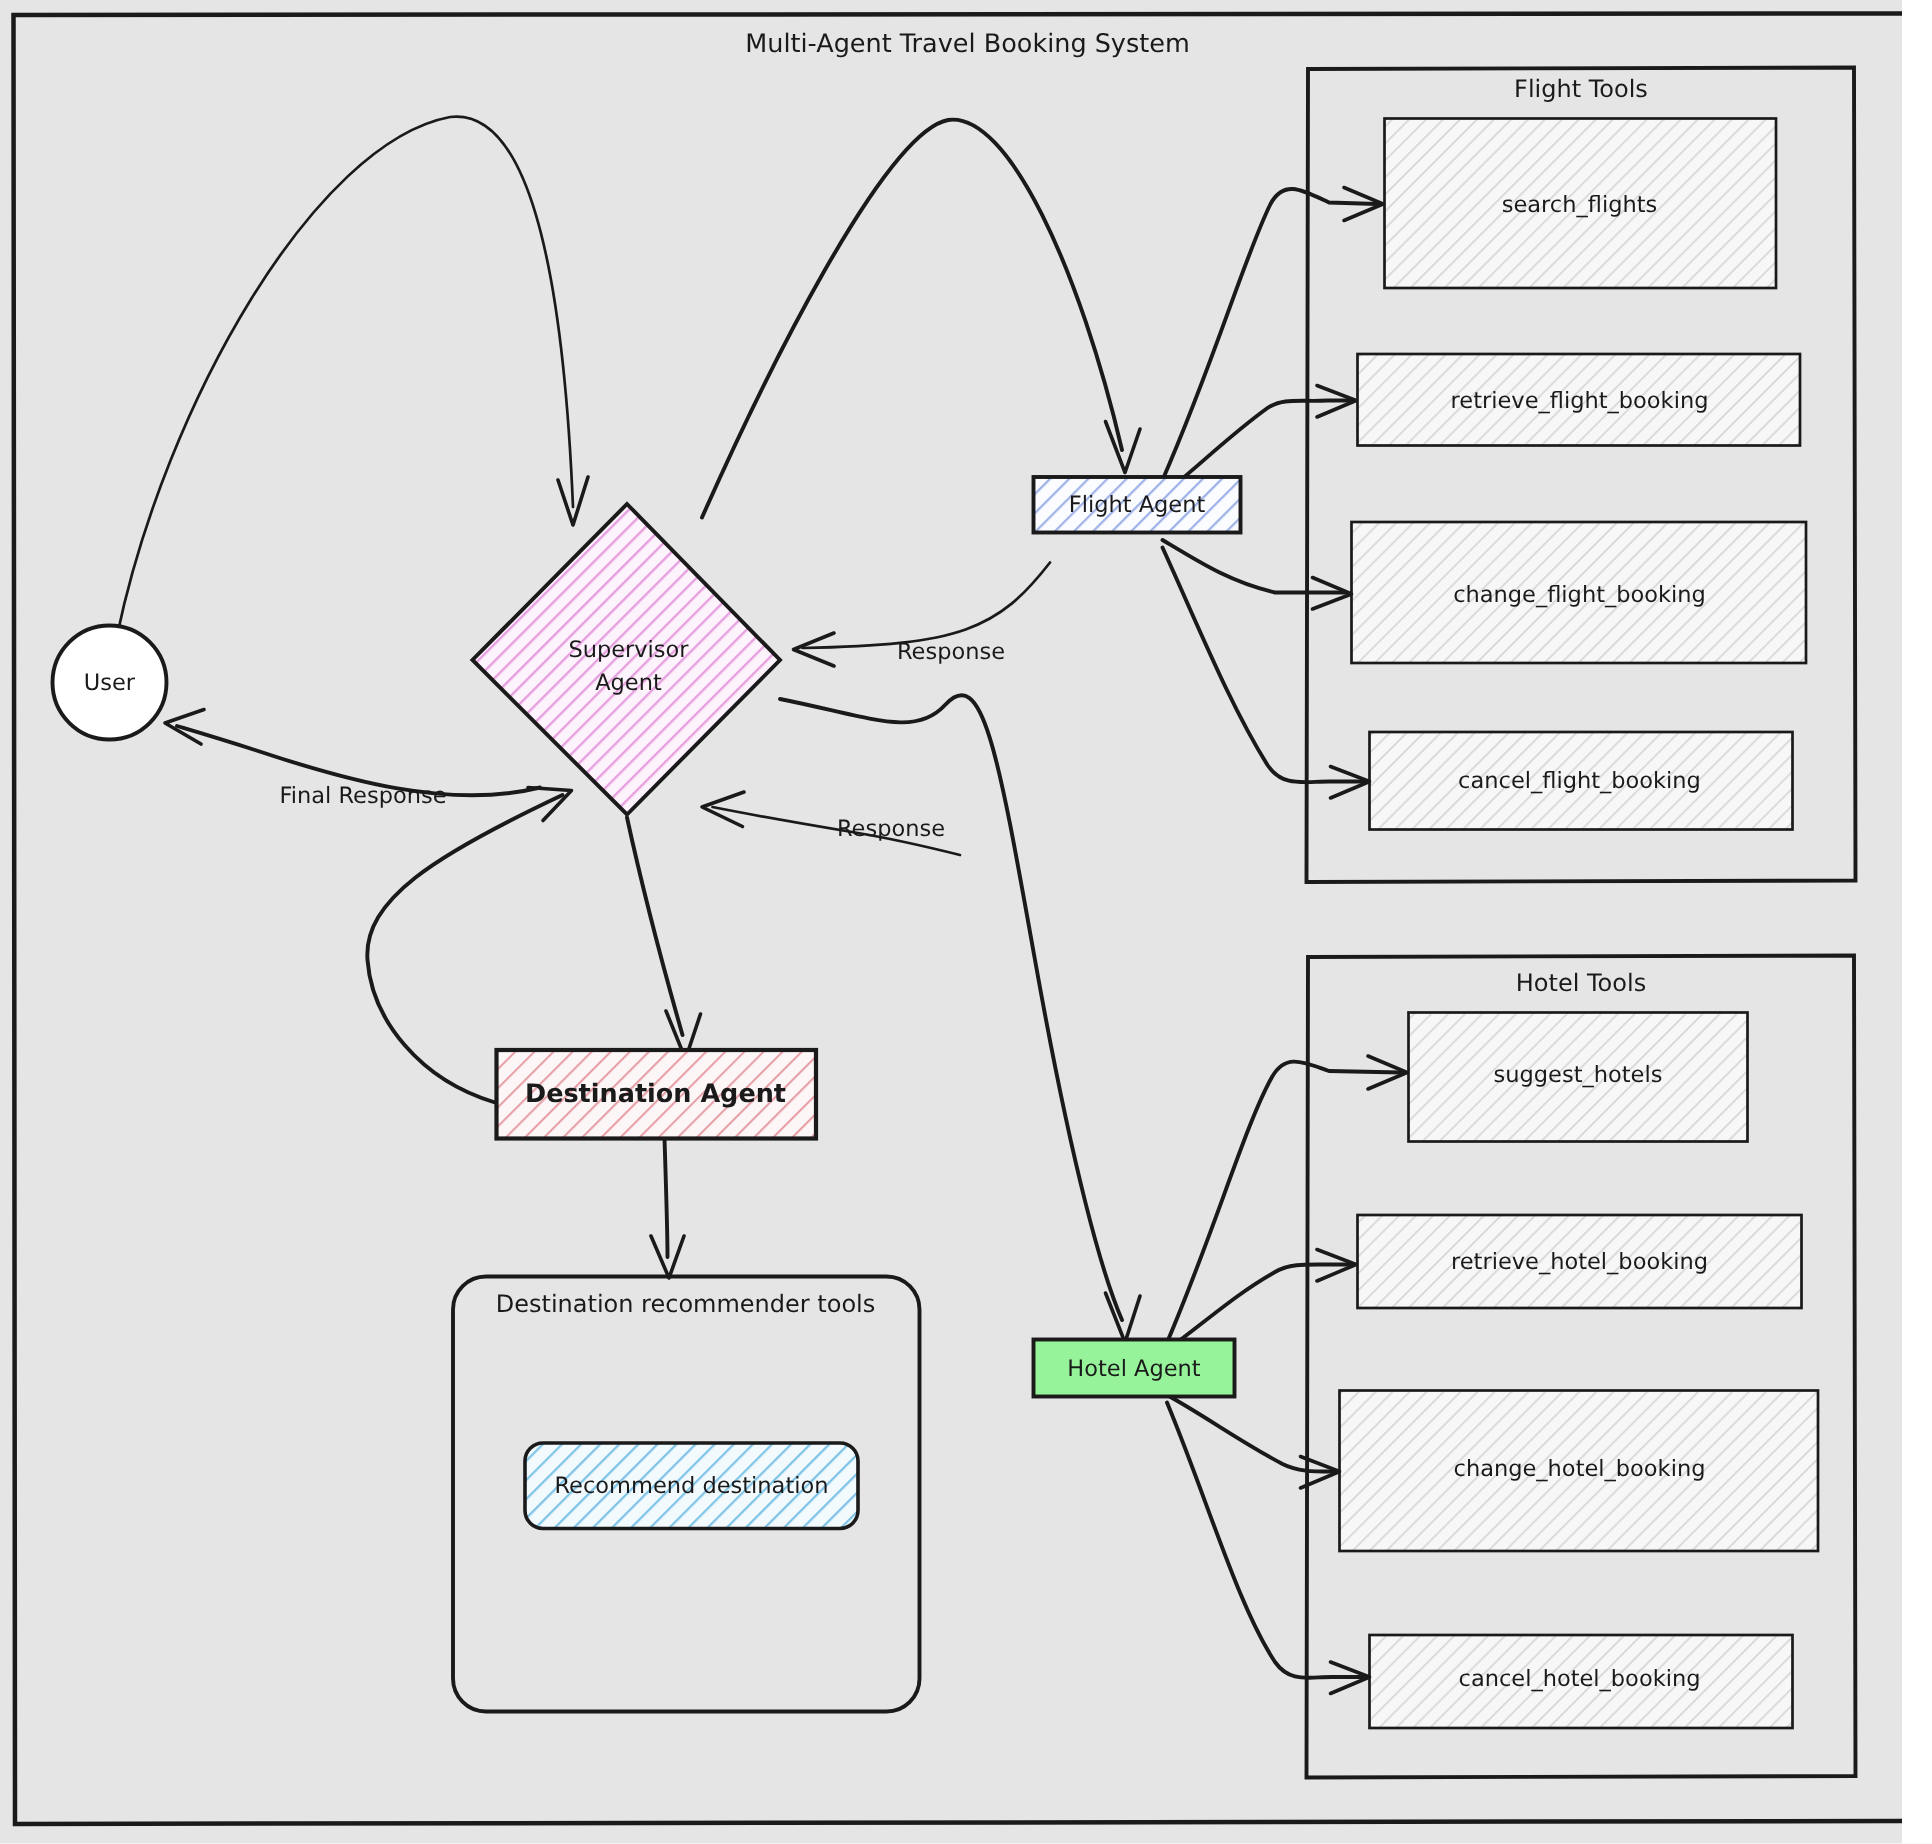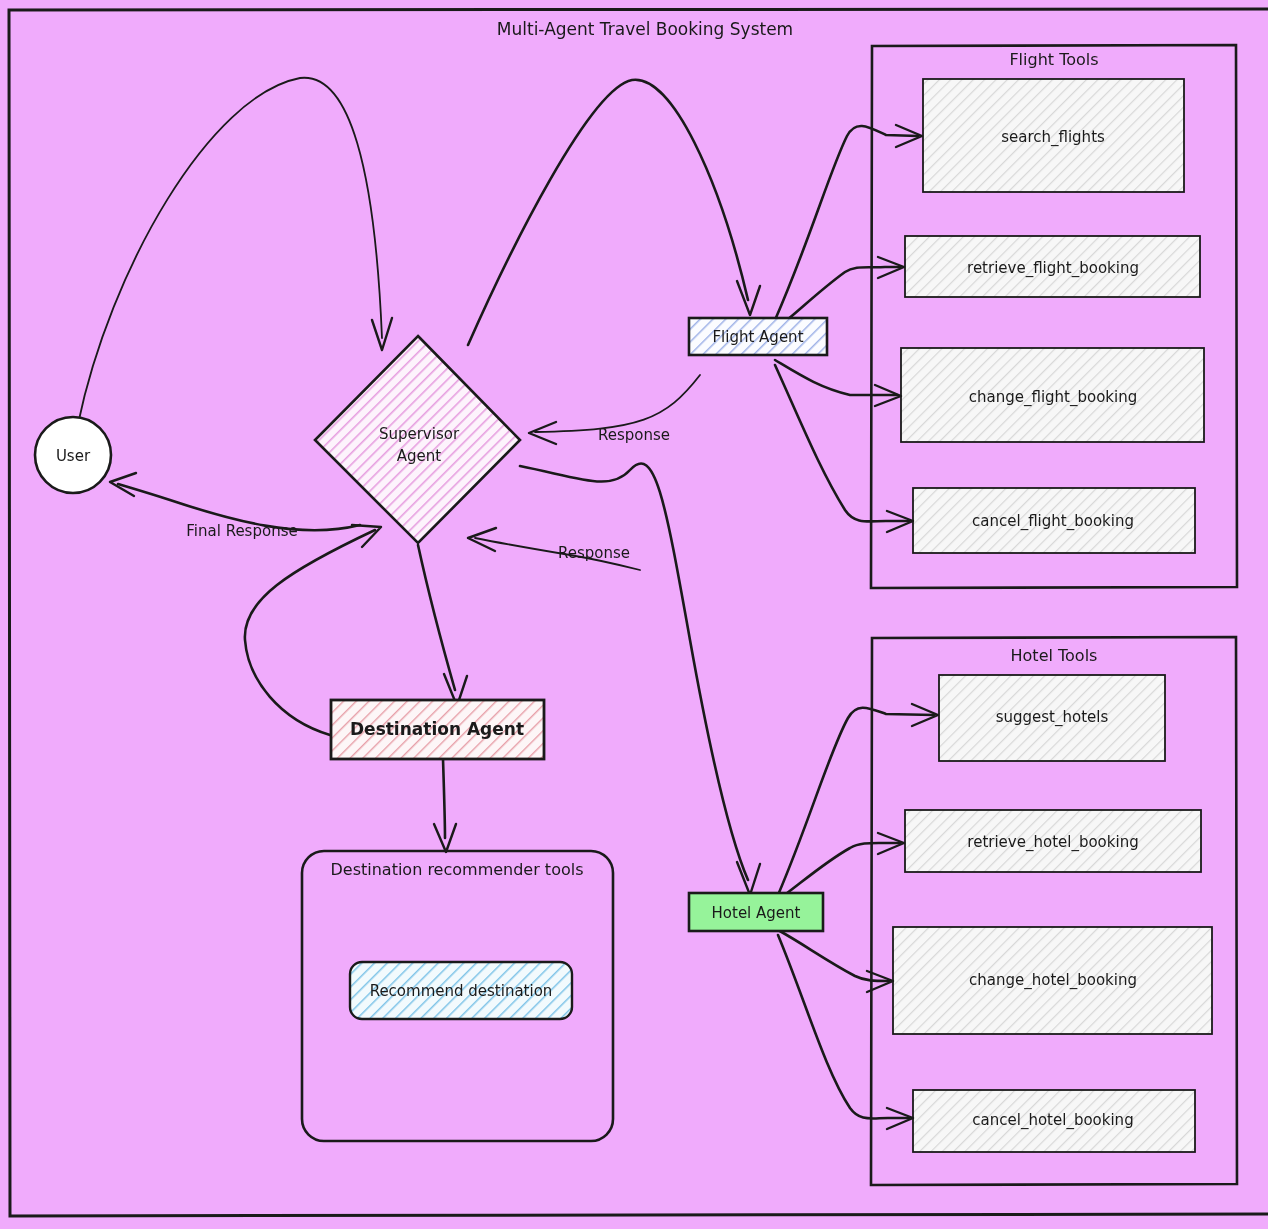--- a/index.html
+++ b/index.html
@@ -8,21 +8,21 @@
     padding: 0;
     background: #ffffff;
   }
   body {
     font-family: "DejaVu Sans", sans-serif;
   }
   #canvas {
     position: relative;
     width: 1268px;
     height: 1229px;
-    background: #f0abfc;
+    background: #e5e5e5;
     overflow: hidden;
   }
   svg#diagram {
     position: absolute;
     top: 0;
     left: 0;
     width: 1288px;
     height: 1229px;
   }
   .node-label,

